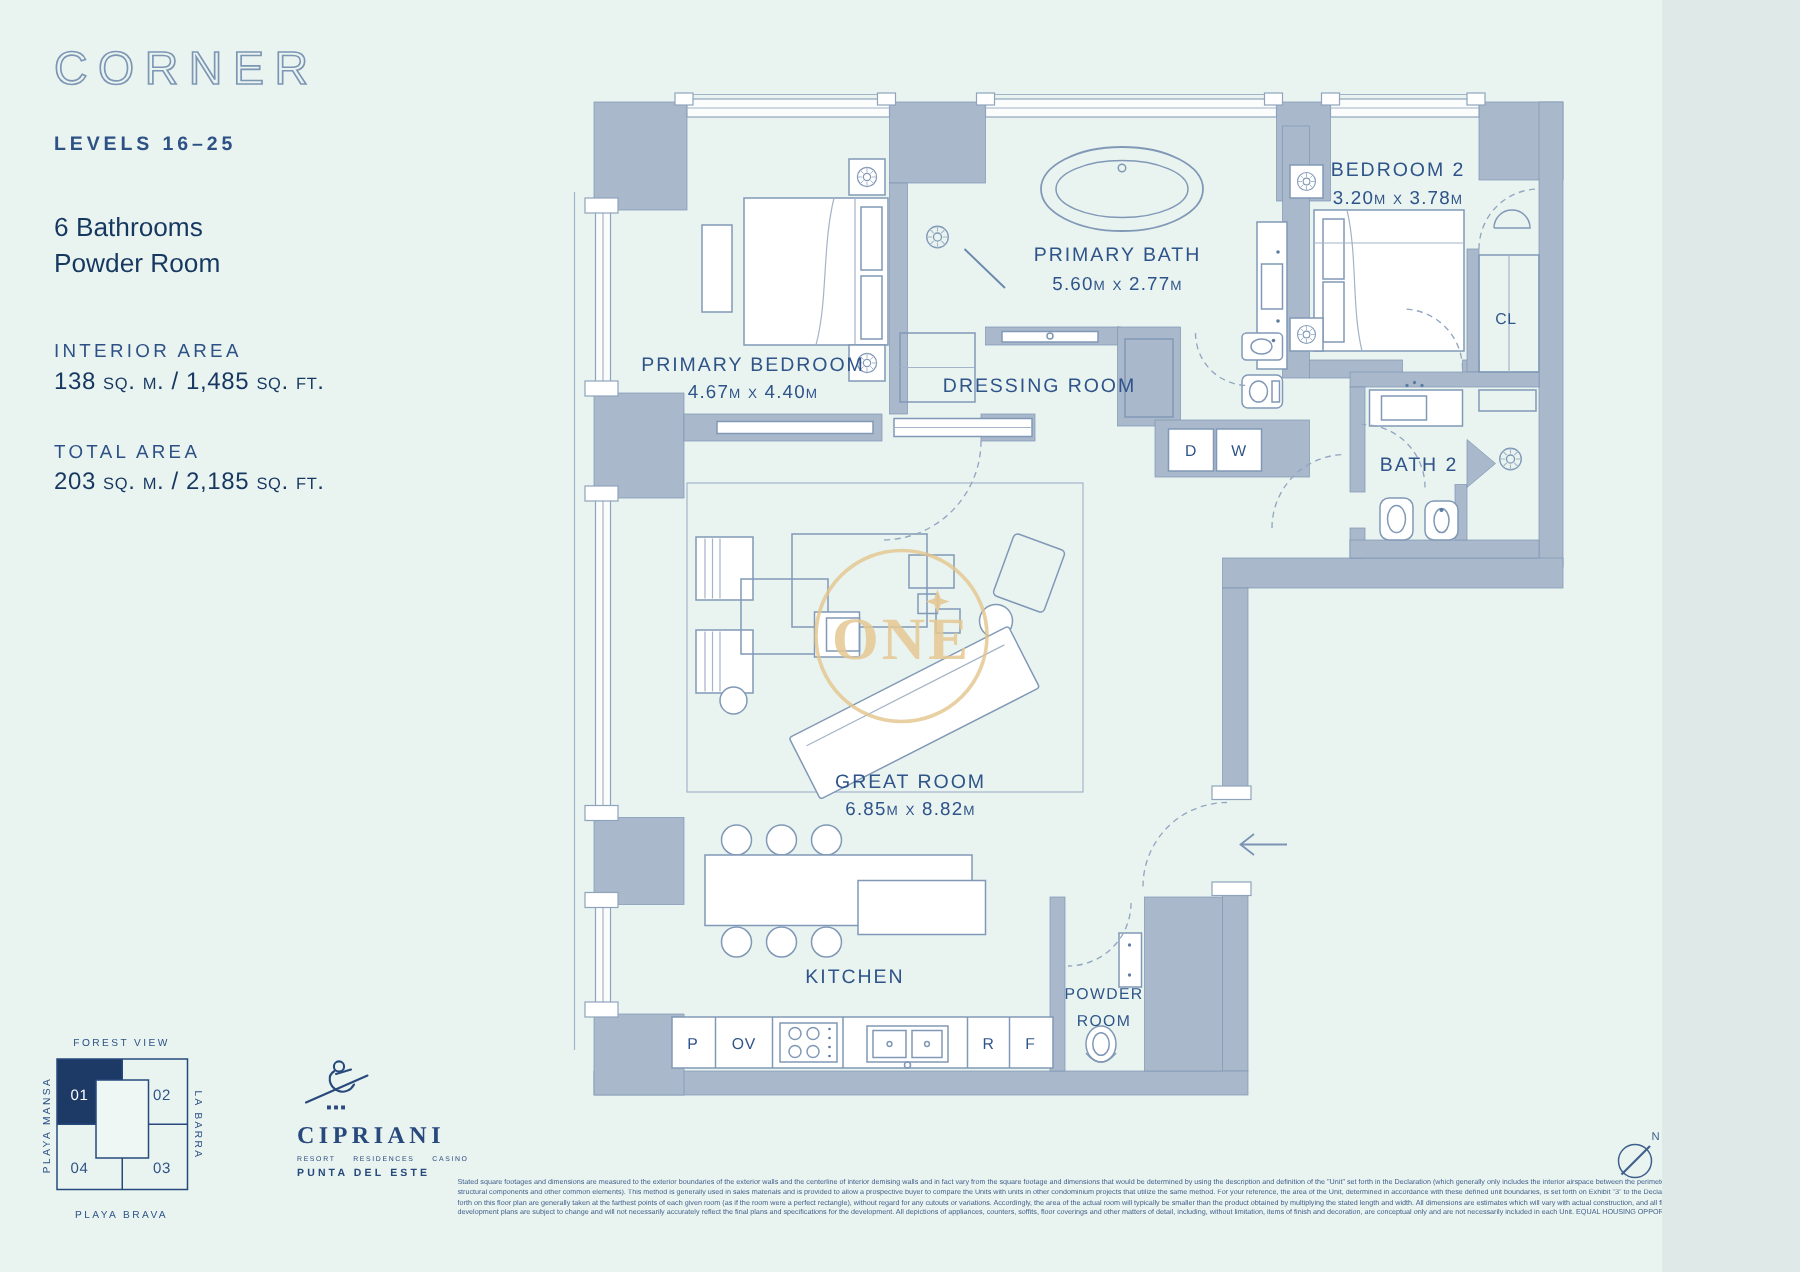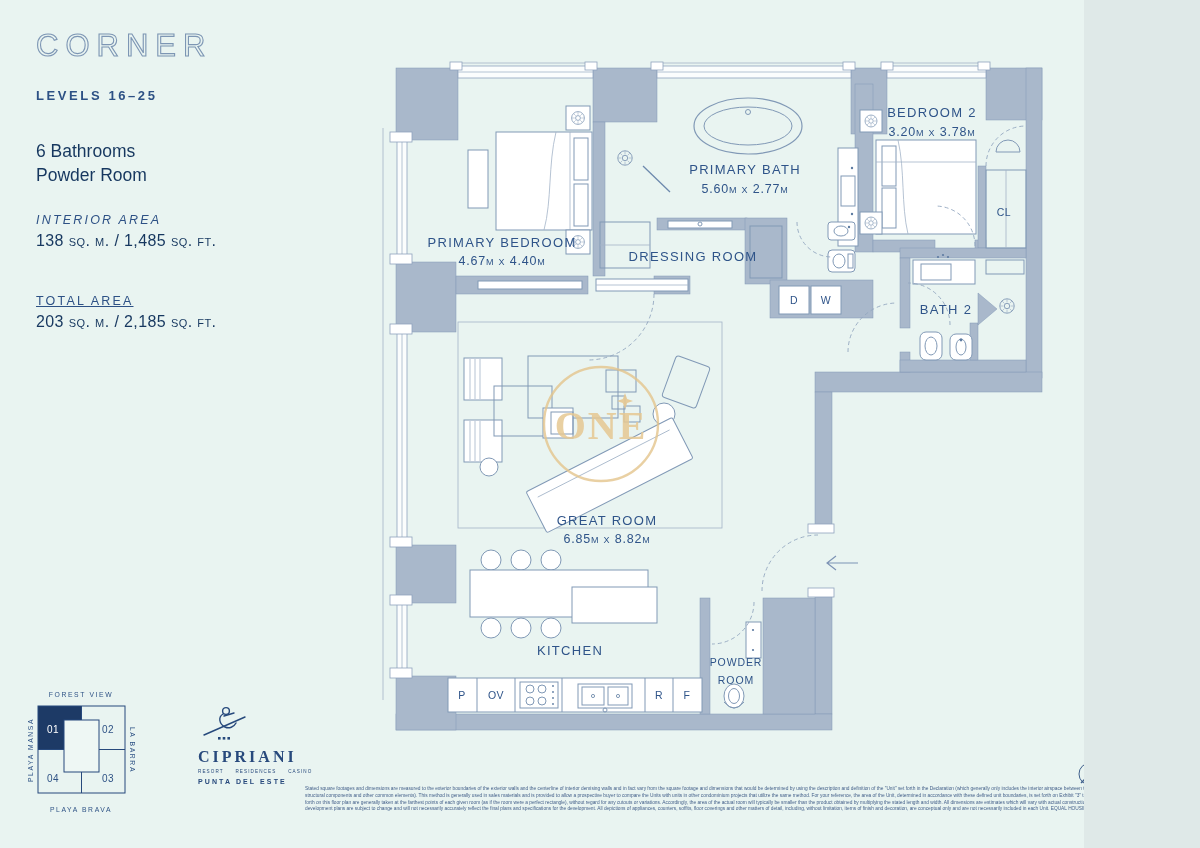--- a/index.html
+++ b/index.html
@@ -1,27 +1,27 @@
 <!DOCTYPE html>
 <html><head>
 <meta charset="utf-8">
 <style>
   html,body{margin:0;padding:0;background:#dfe9e8;}
   #page{position:relative;width:1084px;height:848px;background:#e9f4f1;overflow:hidden;
-        font-family:"Liberation Sans",sans-serif;color:#1b3a66;}
+        font-family:"Liberation Sans",sans-serif;color:#1b3a66;padding-left:24px;}
   
   #sidebar{position:absolute;left:36px;top:26px;width:330px;}
   .title{font-size:31px;line-height:40px;font-weight:500;letter-spacing:7px;color:#7d96b4;
          -webkit-text-fill-color:transparent;-webkit-text-stroke:1.1px #7d96b4;}
   .levels{margin-top:22px;font-size:13px;letter-spacing:2.6px;font-weight:700;color:#2d5185;}
   .features{margin-top:36px;font-size:17.5px;line-height:24px;font-weight:500;color:#16375f;}
   .arealabel{font-size:12.5px;letter-spacing:2.2px;font-weight:500;color:#2d5185;}
   .areavalue{margin-top:5px;font-size:16px;font-weight:500;color:#16375f;
              font-variant:small-caps;letter-spacing:.4px;}
-  .mt1{margin-top:26px;font-style:italic;} .mt2{margin-top:44px;text-decoration:underline;}
+  .mt1{margin-top:40px;} .mt2{margin-top:30px;}
   
   .wall{fill:#a9b8cb;stroke:#8299b6;stroke-width:.5;}
   .fx{fill:#ffffff;stroke:#8199b6;stroke-width:1;}
   .fxn{fill:none;stroke:#8199b6;stroke-width:1;}
   .thin{fill:none;stroke:#a3b4c8;stroke-width:.8;}
   .winh{fill:#fbfdfd;stroke:#8fa3bd;stroke-width:.8;}
   .tick{fill:#ffffff;stroke:#8fa3bd;stroke-width:.8;}
   .dash{fill:none;stroke:#93a7c0;stroke-width:.9;stroke-dasharray:4 3;}
   .door{fill:none;stroke:#6d89ad;stroke-width:1.3;}
   .rlabel{font:500 13px "Liberation Sans",sans-serif;letter-spacing:1.3px;fill:#2f5489;text-anchor:middle;}

